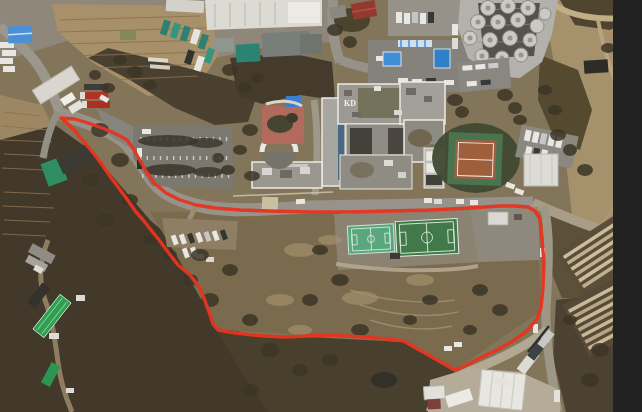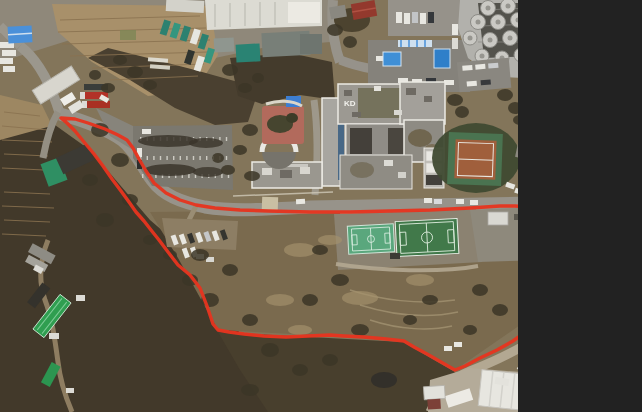--- a/index.html
+++ b/index.html
@@ -1,16 +1,16 @@
 <!DOCTYPE html>
 <html><head>
 <meta charset="utf-8">
 <style>
   html,body{margin:0;padding:0;background:#222;}
-  #stage{width:518px;height:412px;position:relative;overflow:hidden;font-family:Liberation Sans, sans-serif;}
+  #stage{width:613px;height:412px;position:relative;overflow:hidden;font-family:Liberation Serif, serif;}
   svg{display:block;}
 </style>
 </head>
 <body>
 
 <div id="stage">
 <svg width="642" height="412" viewBox="0 0 642 412">
 
   <g>
     <rect x="0" y="0" width="642" height="412" fill="#83755a"></rect>

